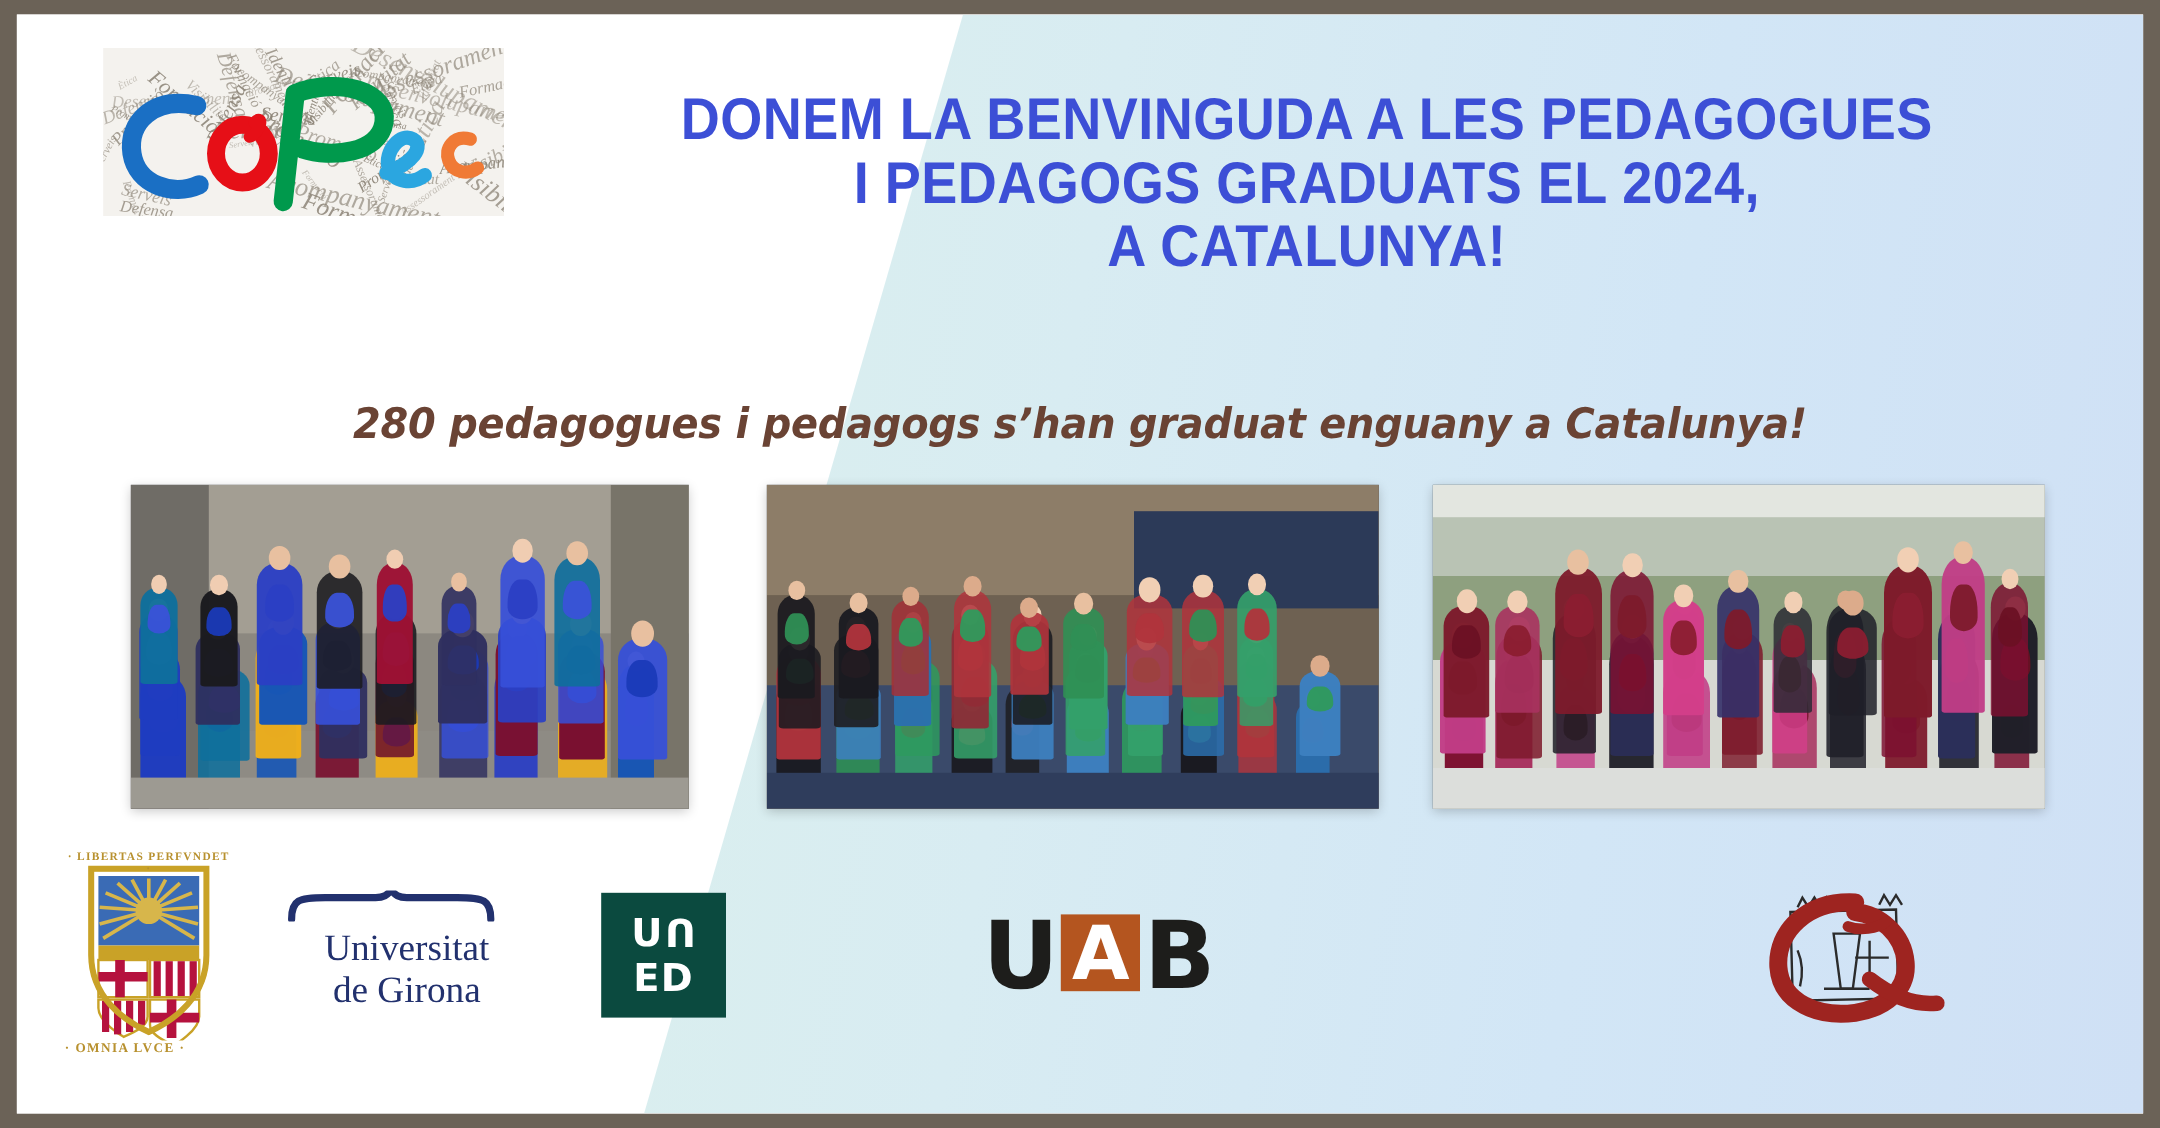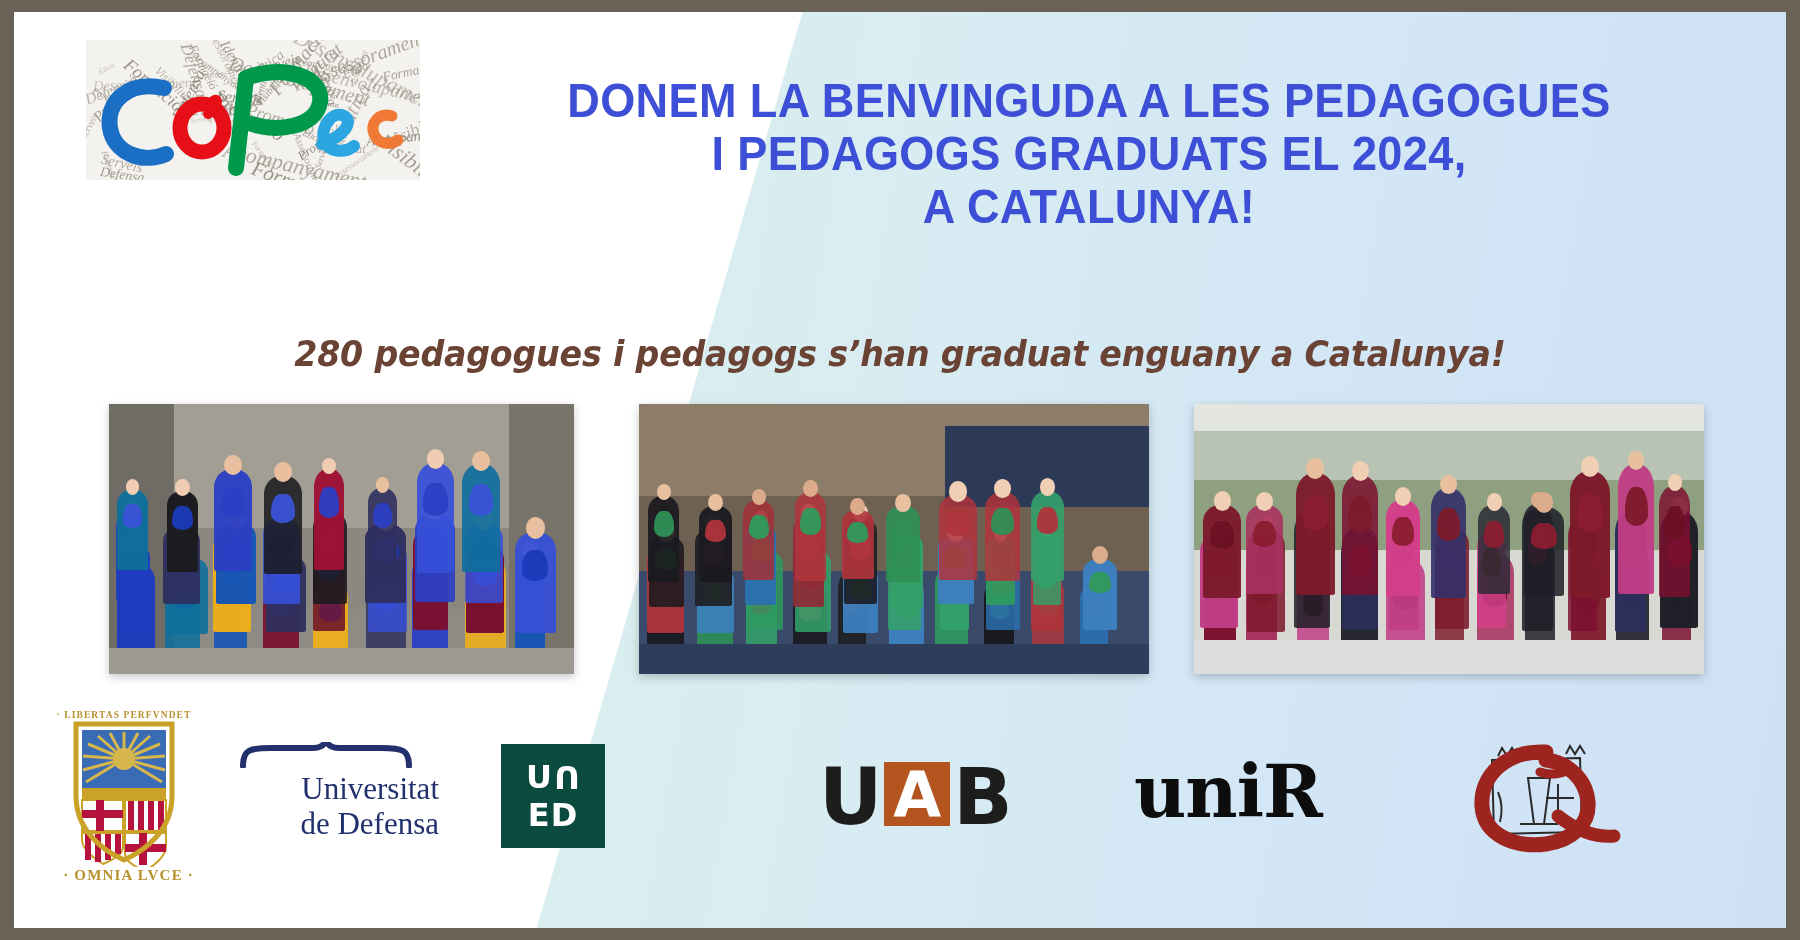--- a/index.html
+++ b/index.html
@@ -90,21 +90,21 @@
   .ub{left:40px;width:140px;}
   .ub-motto{
     position:absolute;left:0;top:8px;width:140px;text-align:center;
     font-family:"Liberation Serif",serif;font-size:9.5px;color:#b8912f;
     letter-spacing:1.1px;font-weight:bold;
   }
   
   .udg{left:225px;width:200px;top:40px;}
   .udg-txt{
     font-family:"Liberation Serif",serif;color:#22316e;
-    font-size:31px;line-height:1.12;text-align:right;
+    font-size:31px;line-height:1.12;text-align:center;
   }
   
   .uned{left:487px;top:42px;width:104px;height:104px;background:#0b4a3f;}
   .uned-txt{
     position:absolute;left:0;right:0;top:50%;transform:translateY(-50%);
     text-align:center;color:#fff;font-family:"DejaVu Sans",sans-serif;
     font-weight:bold;font-size:32px;letter-spacing:1px;
   }
   .uned-n{display:inline-block;transform:rotate(180deg);}
   
@@ -612,50 +612,47 @@
               <rect x="31" y="132" width="6" height="26"></rect>
               <rect x="41" y="132" width="6" height="28"></rect>
               <rect x="51" y="132" width="6" height="26"></rect>
               <rect x="61" y="132" width="6" height="20"></rect>
             </g>
           <path d="M71 131 h41 v14 c0 12 -21 24 -21 24 c-12 -5 -20 -10 -20 -17 z" fill="#fff" stroke="#c9a227" stroke-width="2"></path>
           <path d="M89 131 v32 M71 146 h41" stroke="#b5123e" stroke-width="8"></path>
         </g>
         <path d="M22 22 h96 v72 c0 34 -26 54 -48 64 c-22 -10 -48 -30 -48 -64 z" fill="none" stroke="#c9a227" stroke-width="5"></path>
       </svg>
-      <div style="text-align:right;font-family:'Liberation Serif',serif;font-size:15px;color:#b8912f;letter-spacing:1.2px;font-weight:bold;margin-top:-4px;">· OMNIA LVCE ·</div>
+      <div style="text-align:left;font-family:'Liberation Serif',serif;font-size:11px;color:#b8912f;letter-spacing:1.2px;font-weight:bold;margin-top:-4px;">· OMNIA LVCE ·</div>
     </div>
 
     <div class="uni udg">
       <svg width="175" height="26" viewBox="0 0 175 26">
         <path d="M4 24 C4 8, 10 6, 32 6 L74 6 C82 6, 84 3, 87 0 C90 3, 92 6, 100 6 L142 6 C164 6, 170 8, 170 24" fill="none" stroke="#22316e" stroke-width="6" stroke-linecap="round"></path>
       </svg>
       <div class="udg-txt">
         <div>Universitat</div>
-        <div>de Defensa</div>
+        <div>de Girona</div>
       </div>
     </div>
 
     <div class="uni uned">
       <div class="uned-txt">U<span class="uned-n">U</span>ED</div>
     </div>
 
     <div class="uni uab">
       <div class="uab-row">
         <div class="uab-l">U</div>
         <div class="uab-a">
             <span>A</span>
           </div>
         <div class="uab-l">B</div>
       </div>
     </div>
 
-    <div class="uni unir">
-      <div class="unir-txt">uniR</div>
-    </div>
 
     <div class="uni url">
       <svg width="170" height="125" viewBox="0 0 170 125">
         <g stroke="#2b2b2b" stroke-width="2" fill="none">
           <path d="M38 28 L126 26 L128 100 L40 102 Z"></path>
           <path d="M44 24 l4 -8 l5 8 l5 -8 l5 8 l5 -8 l5 8"></path>
           <path d="M112 22 l4 -8 l5 8 l5 -8 l5 8"></path>
           <path d="M74 46 L96 46 L90 92 L80 92 Z"></path>
           <path d="M66 92 L104 92"></path>
           <path d="M104 52 L104 82 M92 66 L120 66"></path>

